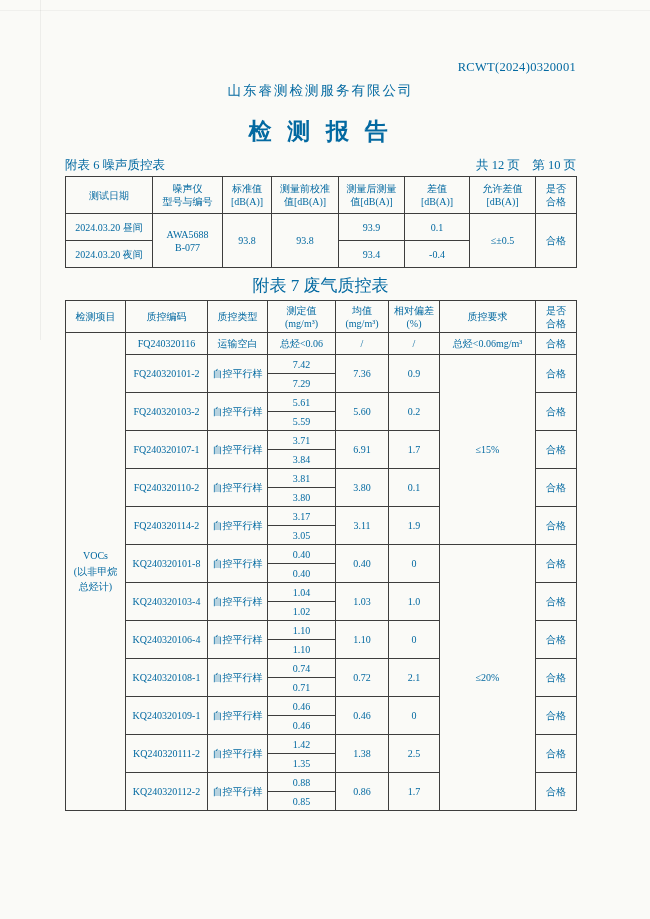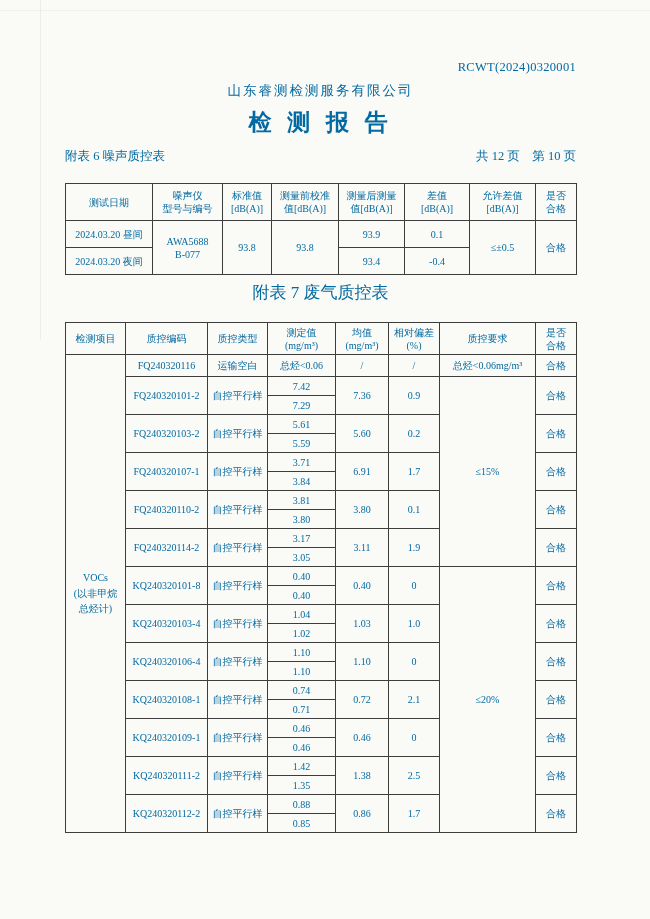--- a/index.html
+++ b/index.html
@@ -27,33 +27,33 @@
     position:absolute; left:65px; top:60px; width:511px;
   }
   .report-code {
     text-align:right; font-size:12.5px; letter-spacing:0.3px;
   }
   .company {
     text-align:center; font-size:13.5px; letter-spacing:2px; margin-top:7px;
   }
   .doc-title {
     text-align:center; font-size:23px; font-weight:bold;
-    letter-spacing:5px; margin-top:7px;
+    letter-spacing:5px; margin-top:16px;
   }
   .caption-row {
     position:relative; margin-top:10px; height:17px; font-size:12.5px;
   }
   .caption-row .caption { display:block; text-align:left; }
   .caption-row .pagination { position:absolute; right:0; top:0; }
   .caption7 {
     text-align:center; font-size:17px; margin-top:6px; margin-bottom:3px;
   }
   table {
     border-collapse:collapse; table-layout:fixed; width:511px;
-    margin-top:18px;
+    margin-top:2px;
   }
   td, th {
     border:1px solid #3d3d3d;
     text-align:center; vertical-align:middle;
     font-weight:normal;
     font-size:10px; line-height:1.3;
     white-space:pre-line;
     padding:0 1px;
     overflow:hidden;
   }

